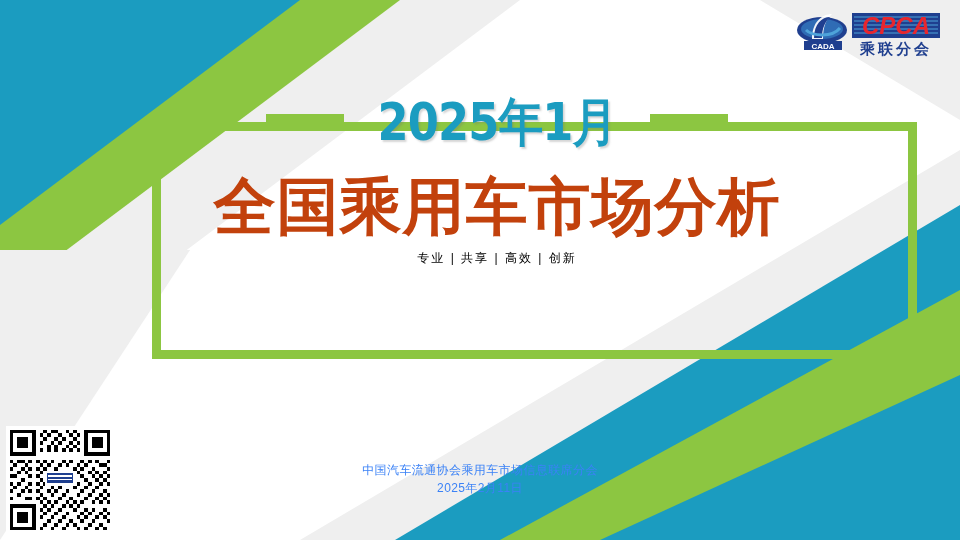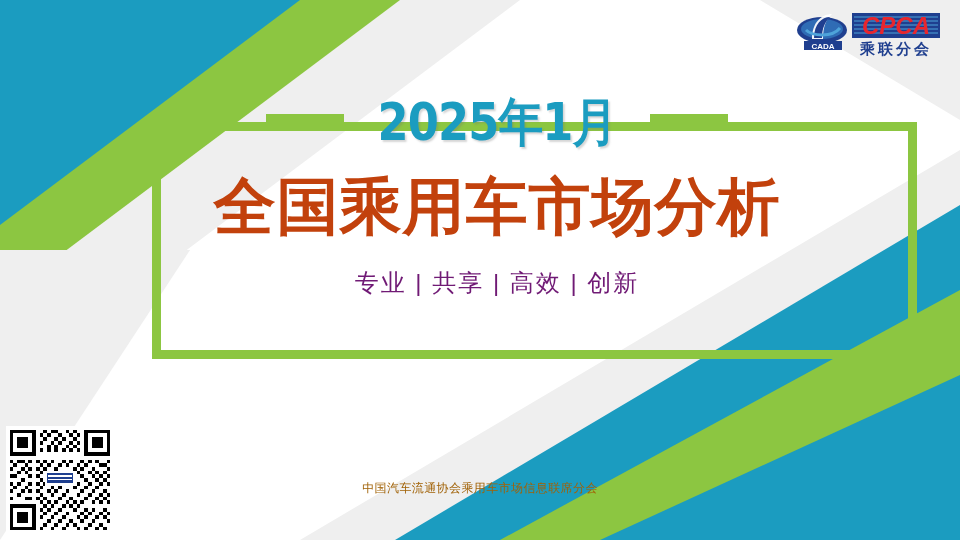--- a/index.html
+++ b/index.html
@@ -73,23 +73,23 @@
     font-weight:bold;
     color:#c2410c;
     line-height:1.05;
     letter-spacing:1px;
     white-space:nowrap;
     text-align:center;
     font-family:"DejaVu Sans","Liberation Sans",sans-serif;
   }
 
   #subtitle {
-    margin-top:28px;
-    font-size:24px;
-    color:#701a75;
+    margin-top:11px;
+    font-size:12px;
+    color:#000000;
     letter-spacing:2px;
     white-space:nowrap;
     font-weight:400;
   }
 
   
   #logo {
     position:absolute;
     right:18px; top:8px;
     width:150px; height:50px;
@@ -107,21 +107,21 @@
     background:#ffffff;
   }
 
   
   #footer {
     position:absolute;
     left:0; right:0;
     bottom:42px;
     text-align:center;
     z-index:20;
-    color:#a16207;
+    color:#3b82f6;
     font-size:12px;
     line-height:1.55;
   }
   #footer .org { display:block; letter-spacing:0.4px; }
   #footer .date { display:block; letter-spacing:0.4px; }
 </style>
 </head>
 <body>
 
 <div id="slide">
@@ -405,15 +405,16 @@
         <rect x="10.5" y="12" width="8" height="4" fill="#FFFFFF"></rect>
         <rect x="11" y="12.6" width="7" height="2.8" fill="#1F3F8F"></rect>
         <rect x="11.4" y="13.1" width="6.2" height="0.5" fill="#FFFFFF"></rect>
         <rect x="11.4" y="14.1" width="6.2" height="0.5" fill="#FFFFFF"></rect>
       </g>
     </svg>
   </div>
 
   <div id="footer">
     <span class="org">中国汽车流通协会乘用车市场信息联席分会</span>
+    <span class="date">2025年2月11日</span>
   </div>
 
 </div>
 
 </body></html>

